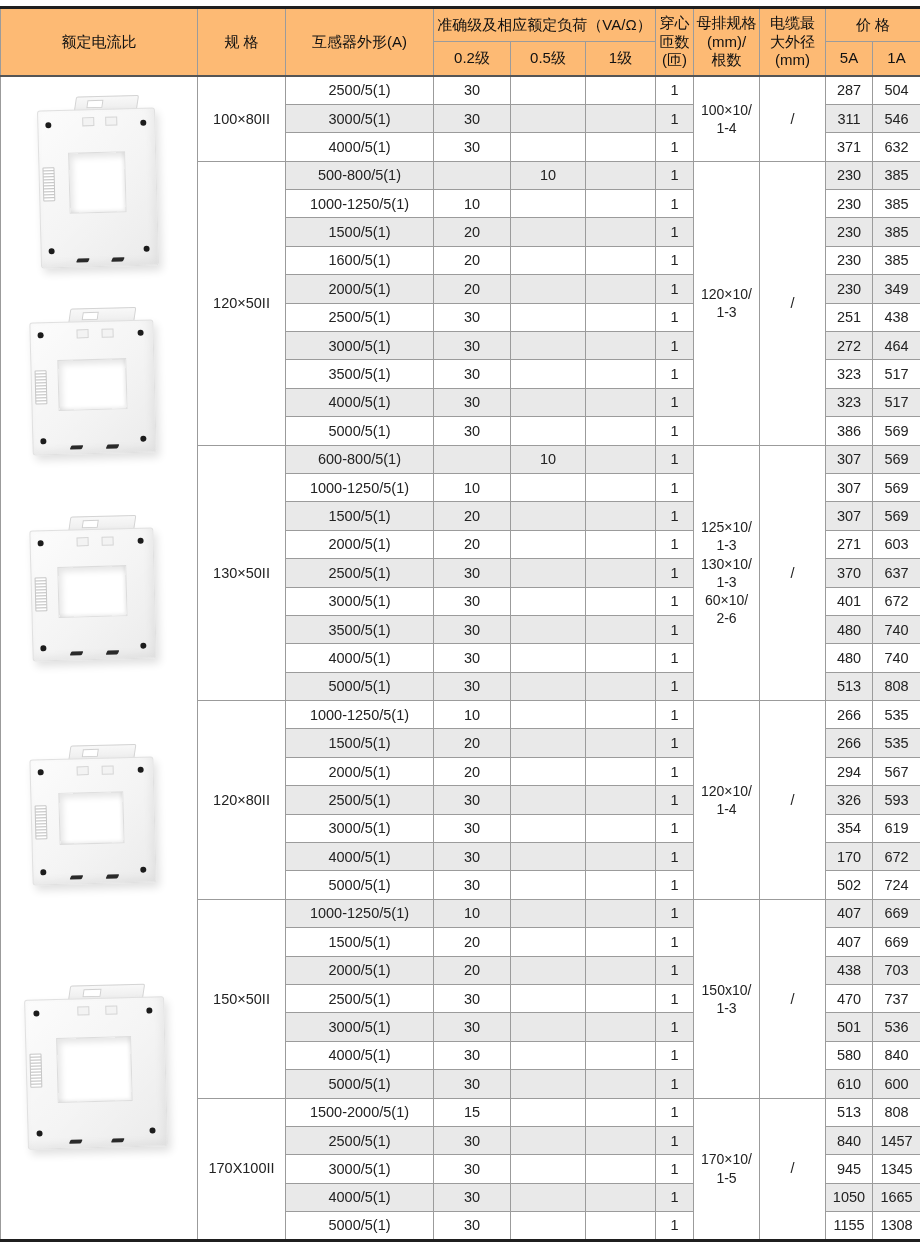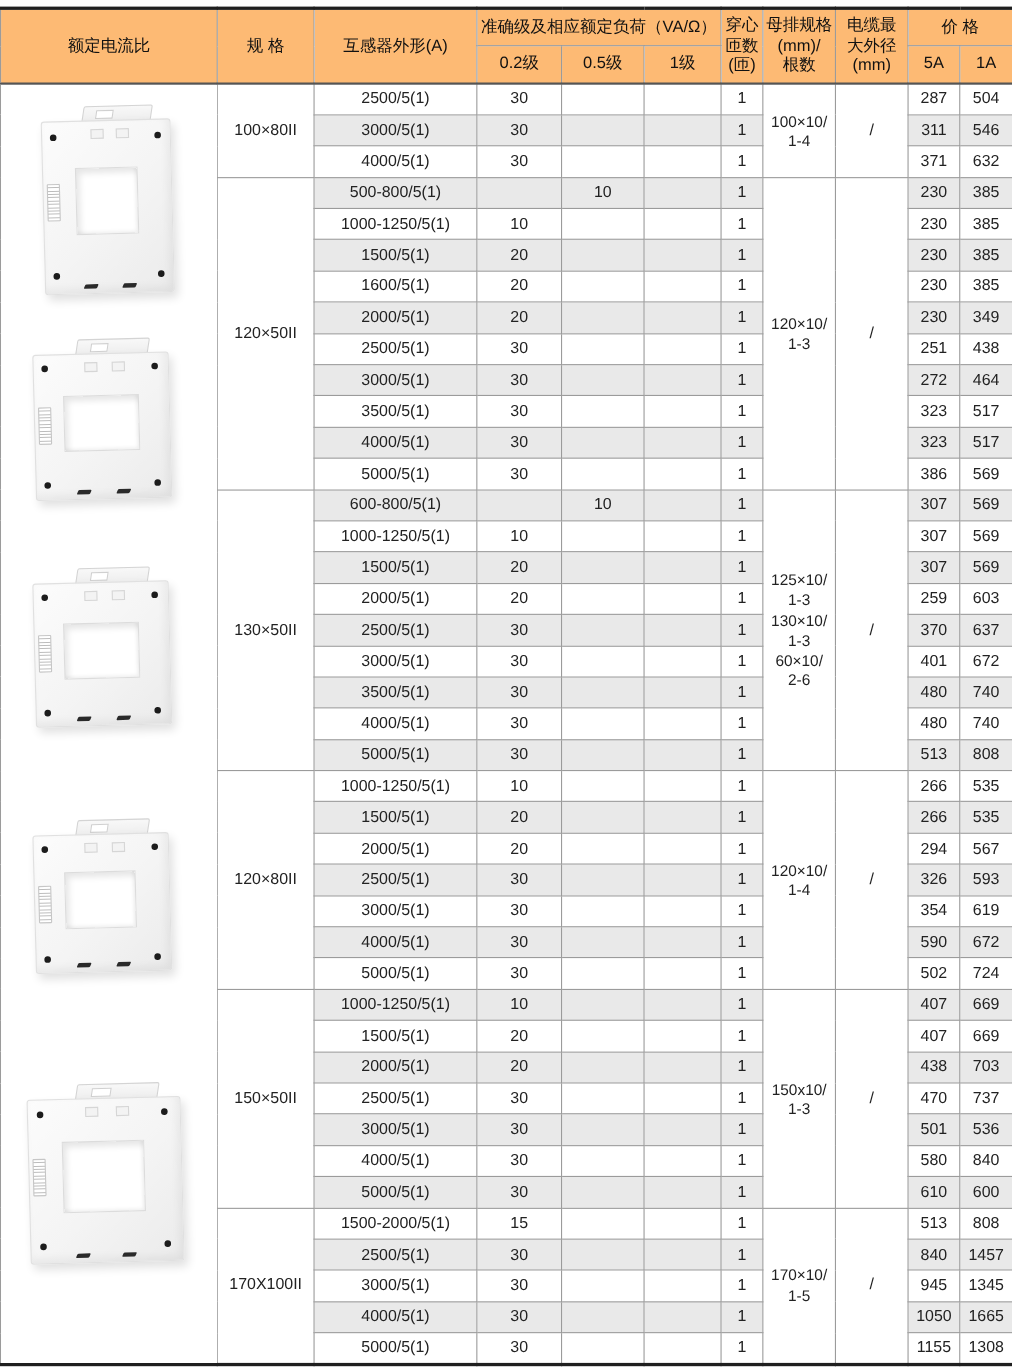--- a/index.html
+++ b/index.html
@@ -267,21 +267,21 @@
           <td class="cell-turns alt">1</td>
           <td class="cell-p5 alt">307</td>
           <td class="cell-p1 alt">569</td>
         </tr>
         <tr>
           <td class="cell-ratio">2000/5(1)</td>
           <td class="cell-acc-02">20</td>
           <td class="cell-acc-05"></td>
           <td class="cell-acc-1"></td>
           <td class="cell-turns">1</td>
-          <td class="cell-p5">259</td>
+          <td class="cell-p5">271</td>
           <td class="cell-p1">603</td>
         </tr>
         <tr>
           <td class="cell-ratio alt">2500/5(1)</td>
           <td class="cell-acc-02 alt">30</td>
           <td class="cell-acc-05 alt"></td>
           <td class="cell-acc-1 alt"></td>
           <td class="cell-turns alt">1</td>
           <td class="cell-p5 alt">370</td>
           <td class="cell-p1 alt">637</td>
@@ -370,21 +370,21 @@
           <td class="cell-turns">1</td>
           <td class="cell-p5">354</td>
           <td class="cell-p1">619</td>
         </tr>
         <tr>
           <td class="cell-ratio alt">4000/5(1)</td>
           <td class="cell-acc-02 alt">30</td>
           <td class="cell-acc-05 alt"></td>
           <td class="cell-acc-1 alt"></td>
           <td class="cell-turns alt">1</td>
-          <td class="cell-p5 alt">590</td>
+          <td class="cell-p5 alt">170</td>
           <td class="cell-p1 alt">672</td>
         </tr>
         <tr>
           <td class="cell-ratio">5000/5(1)</td>
           <td class="cell-acc-02">30</td>
           <td class="cell-acc-05"></td>
           <td class="cell-acc-1"></td>
           <td class="cell-turns">1</td>
           <td class="cell-p5">502</td>
           <td class="cell-p1">724</td>

